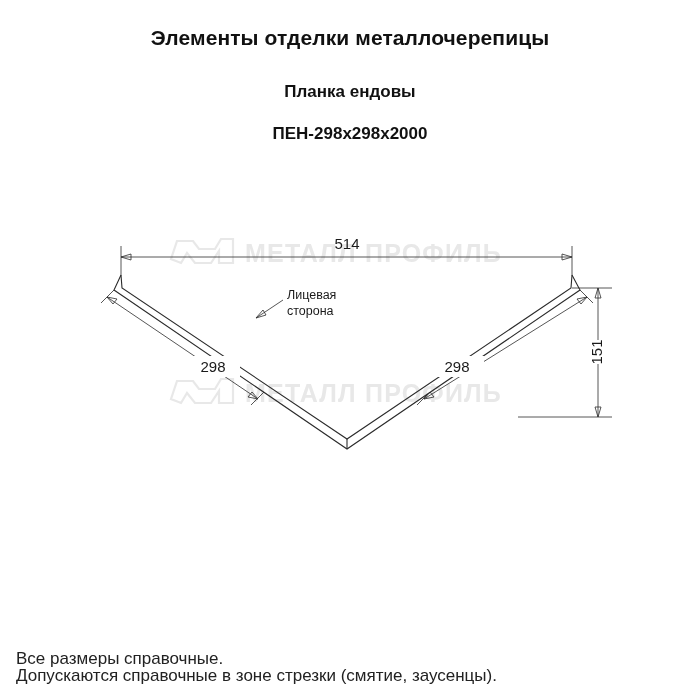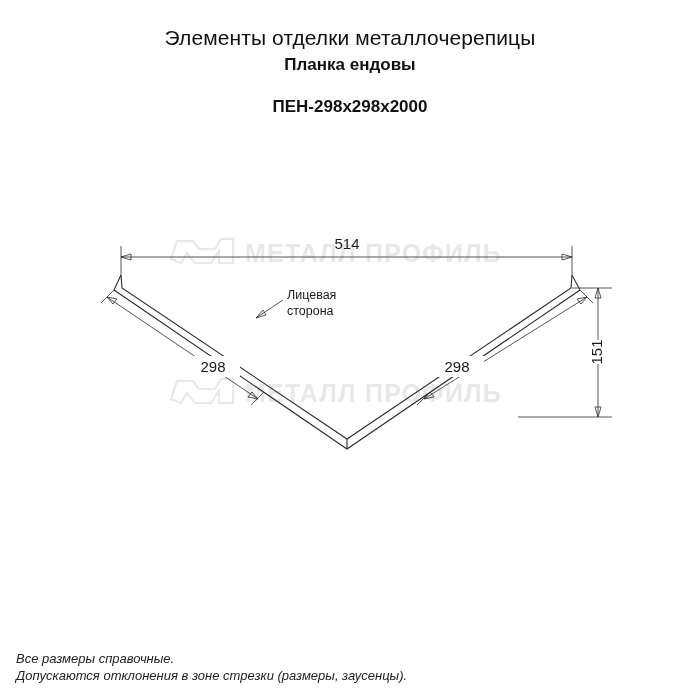--- a/index.html
+++ b/index.html
@@ -22,34 +22,35 @@
   }
   .title-block {
     position: absolute;
     top: 24px;
     left: 0;
     width: 700px;
     text-align: center;
   }
   .main-title {
     font-size: 21px;
-    font-weight: normal;
+    font-weight: bold;
     letter-spacing: 0.1px;
     color: #111111;
     margin: 0;
     line-height: 28px;
   }
   .sub-title {
     font-size: 17px;
     font-weight: bold;
     color: #111111;
     margin: 0;
     line-height: 25px;
   }
   .sub-title.first {
+    margin-top: 27px;
   }
   .code-title {
     font-size: 17px;
     font-weight: bold;
     color: #111111;
     margin: 0;
     line-height: 25px;
     margin-top: 17px;
     text-align: center;
   }
@@ -63,24 +64,23 @@
   .drawing svg {
     display: block;
   }
   .footnotes {
     position: absolute;
     left: 16px;
     bottom: 16px;
     width: 660px;
   }
   .footnote {
-    font-size: 13px;
+    font-size: 17px;
     color: #222222;
     line-height: 17px;
-    font-style: italic;
   }
   .wm-text {
     font-family: "Liberation Sans", sans-serif;
     font-size: 25px;
     font-weight: bold;
     fill: #e8e8e8;
     letter-spacing: 1.2px;
   }
   .wm-shape {
     fill: none;
@@ -198,16 +198,16 @@
         <path class="thin" d="M256,118 L266,115 L263,110 Z" fill="#2b2b2b"></path>
         <text class="face-text" x="287" y="99">Лицевая</text>
         <text class="face-text" x="287" y="115">сторона</text>
       </g>
 
     </svg>
   </div>
 
   <div class="footnotes">
     <div class="footnote">Все размеры справочные.</div>
-    <div class="footnote">Допускаются отклонения в зоне стрезки (размеры, заусенцы).</div>
+    <div class="footnote">Допускаются справочные в зоне стрезки (смятие, заусенцы).</div>
   </div>
 
 </div>
 
 </body></html>

